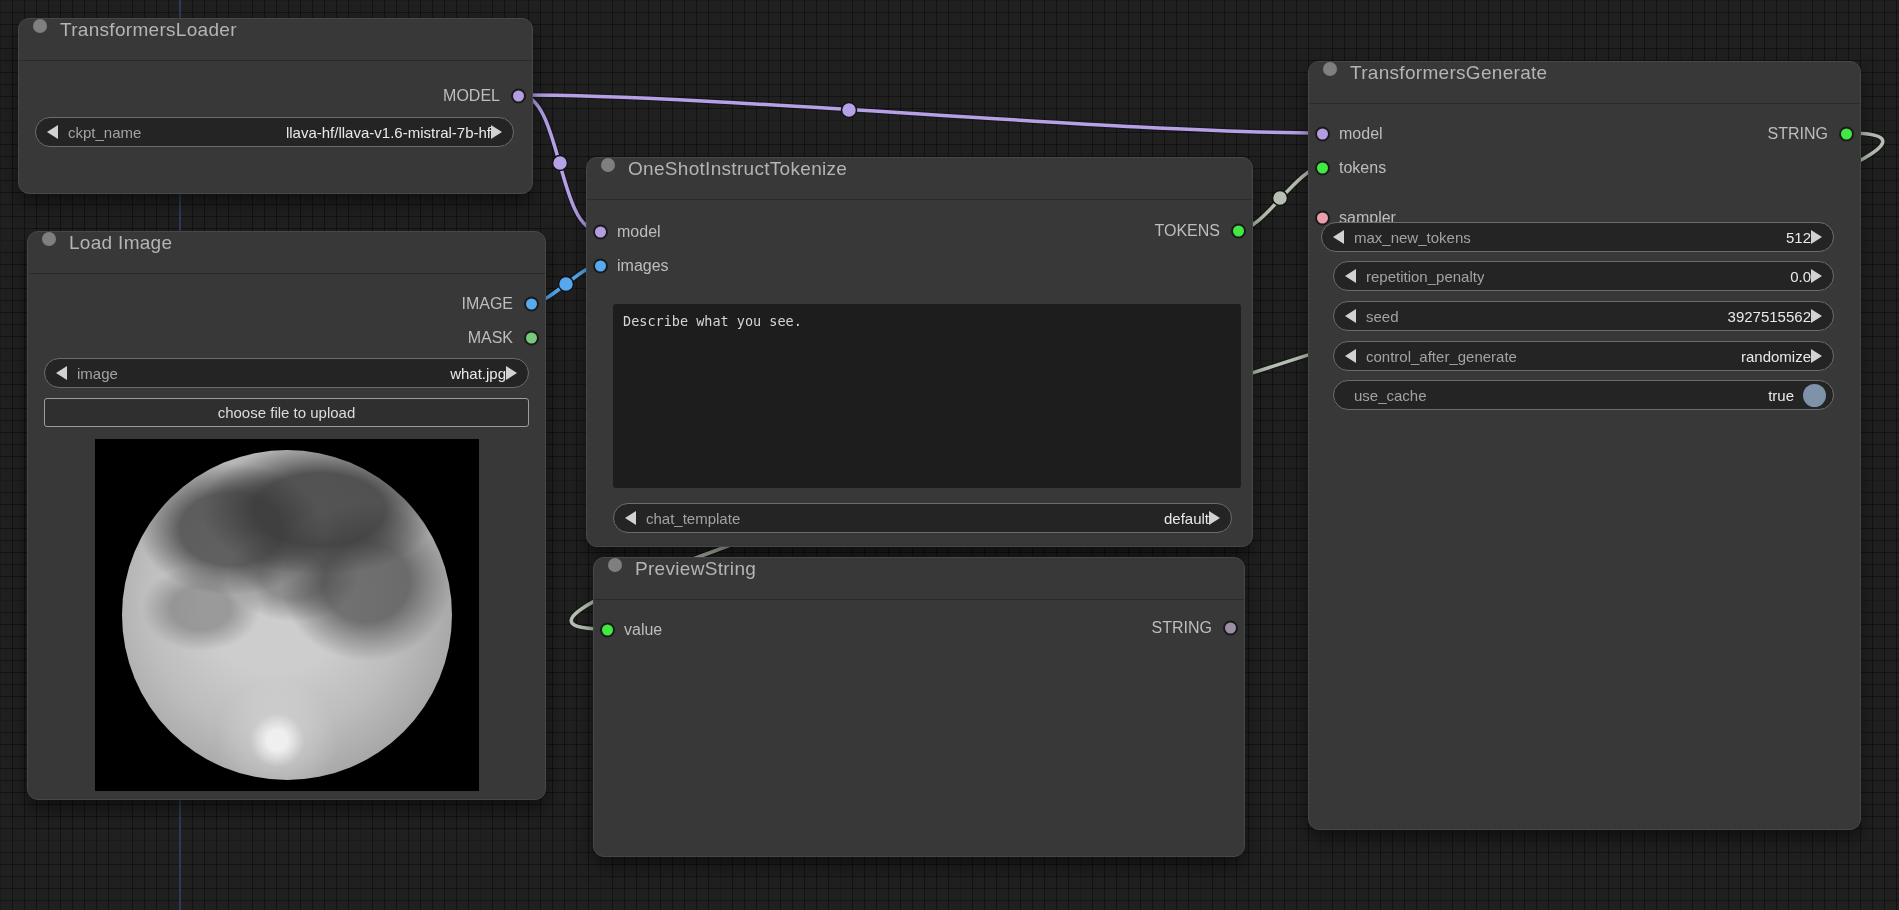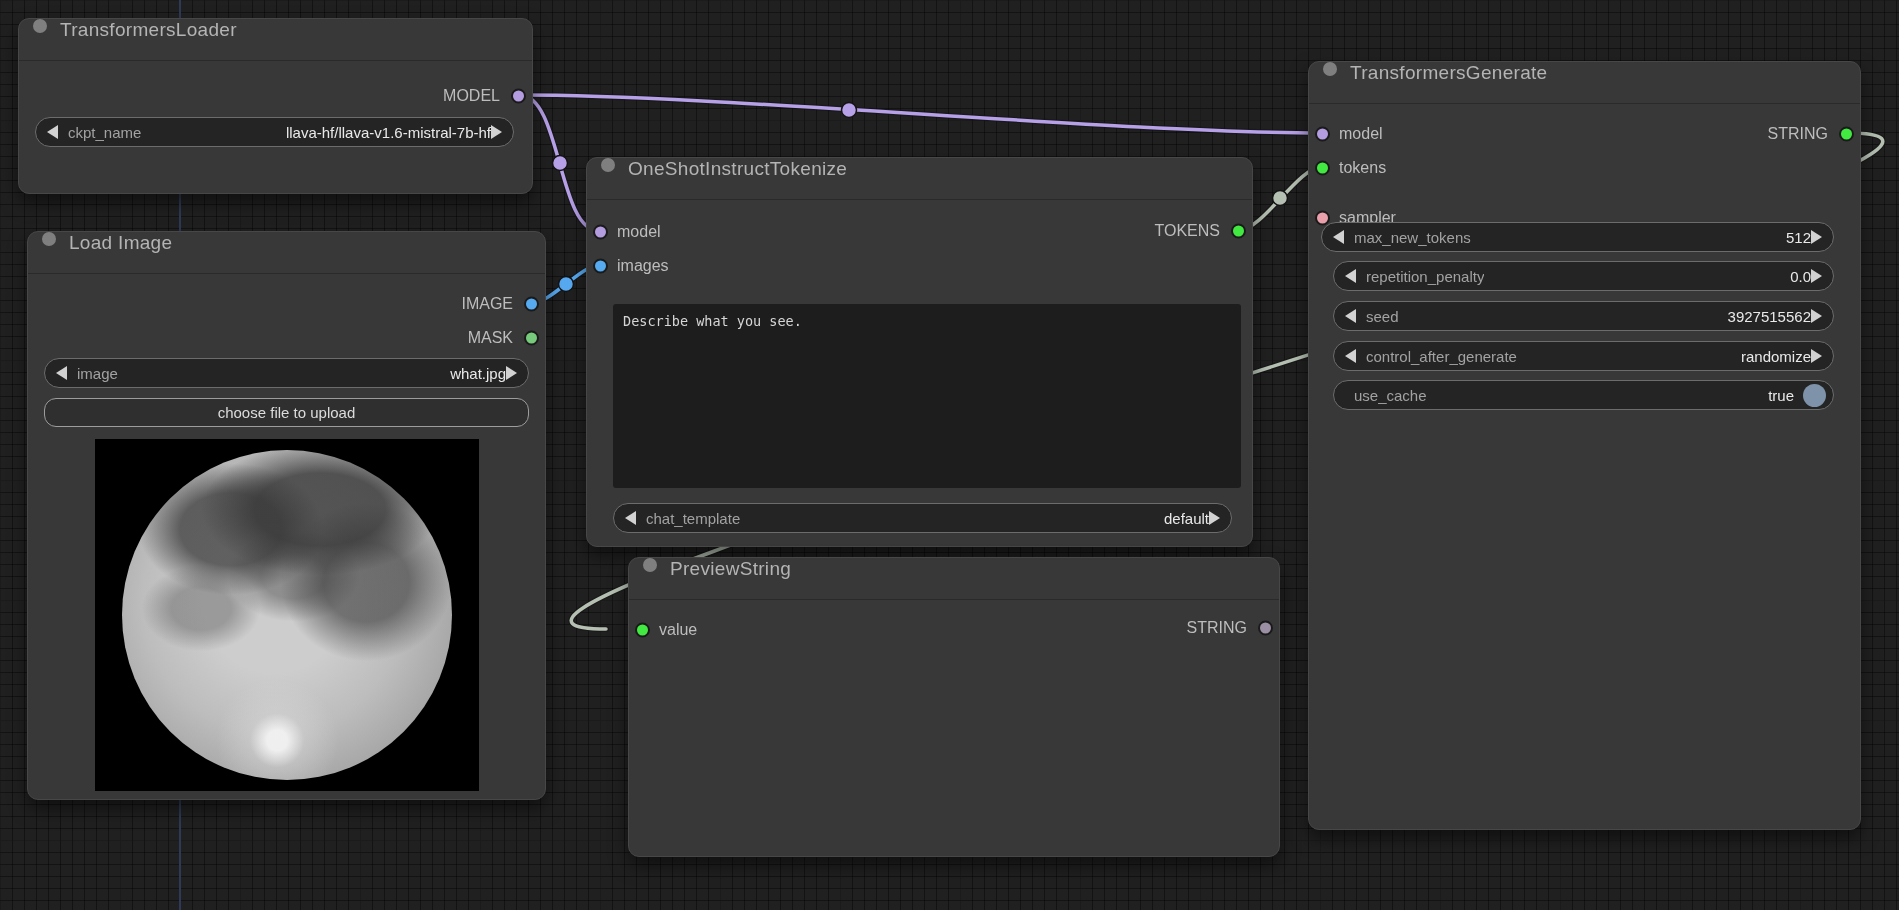--- a/index.html
+++ b/index.html
@@ -39,21 +39,21 @@
           font-size:15px;color:#a2a2a2;white-space:nowrap}
   .wname{overflow:hidden}
   .wval{margin-left:auto;color:#e9e9e9;}
   .arr-l{width:0;height:0;border-style:solid;border-width:7px 11px 7px 0;
          border-color:transparent #d2d2d2 transparent transparent;margin-right:10px;flex:0 0 auto}
   .arr-r{width:0;height:0;border-style:solid;border-width:7px 0 7px 11px;
          border-color:transparent transparent transparent #d2d2d2;flex:0 0 auto}
   .widget.plain{padding-left:20px}
   .toggle{width:23px;height:23px;border-radius:50%;margin-left:9px;margin-right:-4px;flex:0 0 auto}
   .widget.toggle-row .wval{padding-right:0}
-  .btnwidget{position:absolute;height:29px;border:1px solid #9d9d9d;border-radius:12px;
+  .btnwidget{position:absolute;height:29px;border:1px solid #9d9d9d;border-radius:3px;
              background:#2f2f2f;color:#dcdcdc;font-size:15px;display:flex;
              align-items:center;justify-content:center;cursor:pointer}
   .textbox{position:absolute;background:#1d1d1d;border-radius:3px;padding:8px 10px;
            font-family:"DejaVu Sans Mono",monospace;font-size:13.5px;color:#d6d6d6;
            line-height:1.35;white-space:pre-wrap}
   .imgbox{position:absolute;background:#000}
   .moon{position:absolute;left:27px;top:11px;width:330px;height:330px;border-radius:50%;
     background:
       radial-gradient(circle at 47% 88%, rgba(242,242,242,.95) 0 3%, rgba(222,222,222,.35) 8%, rgba(200,200,200,0) 18%),
       radial-gradient(ellipse 36% 20% at 60% 18%, rgba(56,56,56,.8) 0 55%, rgba(56,56,56,0) 100%),
@@ -149,21 +149,21 @@
     </div>
     <div class="textbox" style="left:26px;top:146px;width:628px;height:184px">Describe what you see.</div>
     <div class="widget" style="left:26px;right:20px;top:345px">
       <span class="arr-l"></span>
       <span class="wname">chat_template</span>
       <span class="wval">default</span>
       <span class="arr-r"></span>
     </div>
   </div>
 
-  <div class="node" style="left:628px;top:557px;width:652px;height:300px">
+  <div class="node" style="left:593px;top:557px;width:652px;height:300px">
     <div class="nh">
       <span class="ndot" style="background: rgb(127, 127, 127);"></span>
       <span class="ntitle">PreviewString</span>
     </div>
     <div class="row in" style="top:61px">
       <span class="pdot" style="background: rgb(65, 233, 65);"></span>
       <span class="plabel">value</span>
     </div>
     <div class="row out" style="top:59px">
       <span class="plabel">STRING</span>

